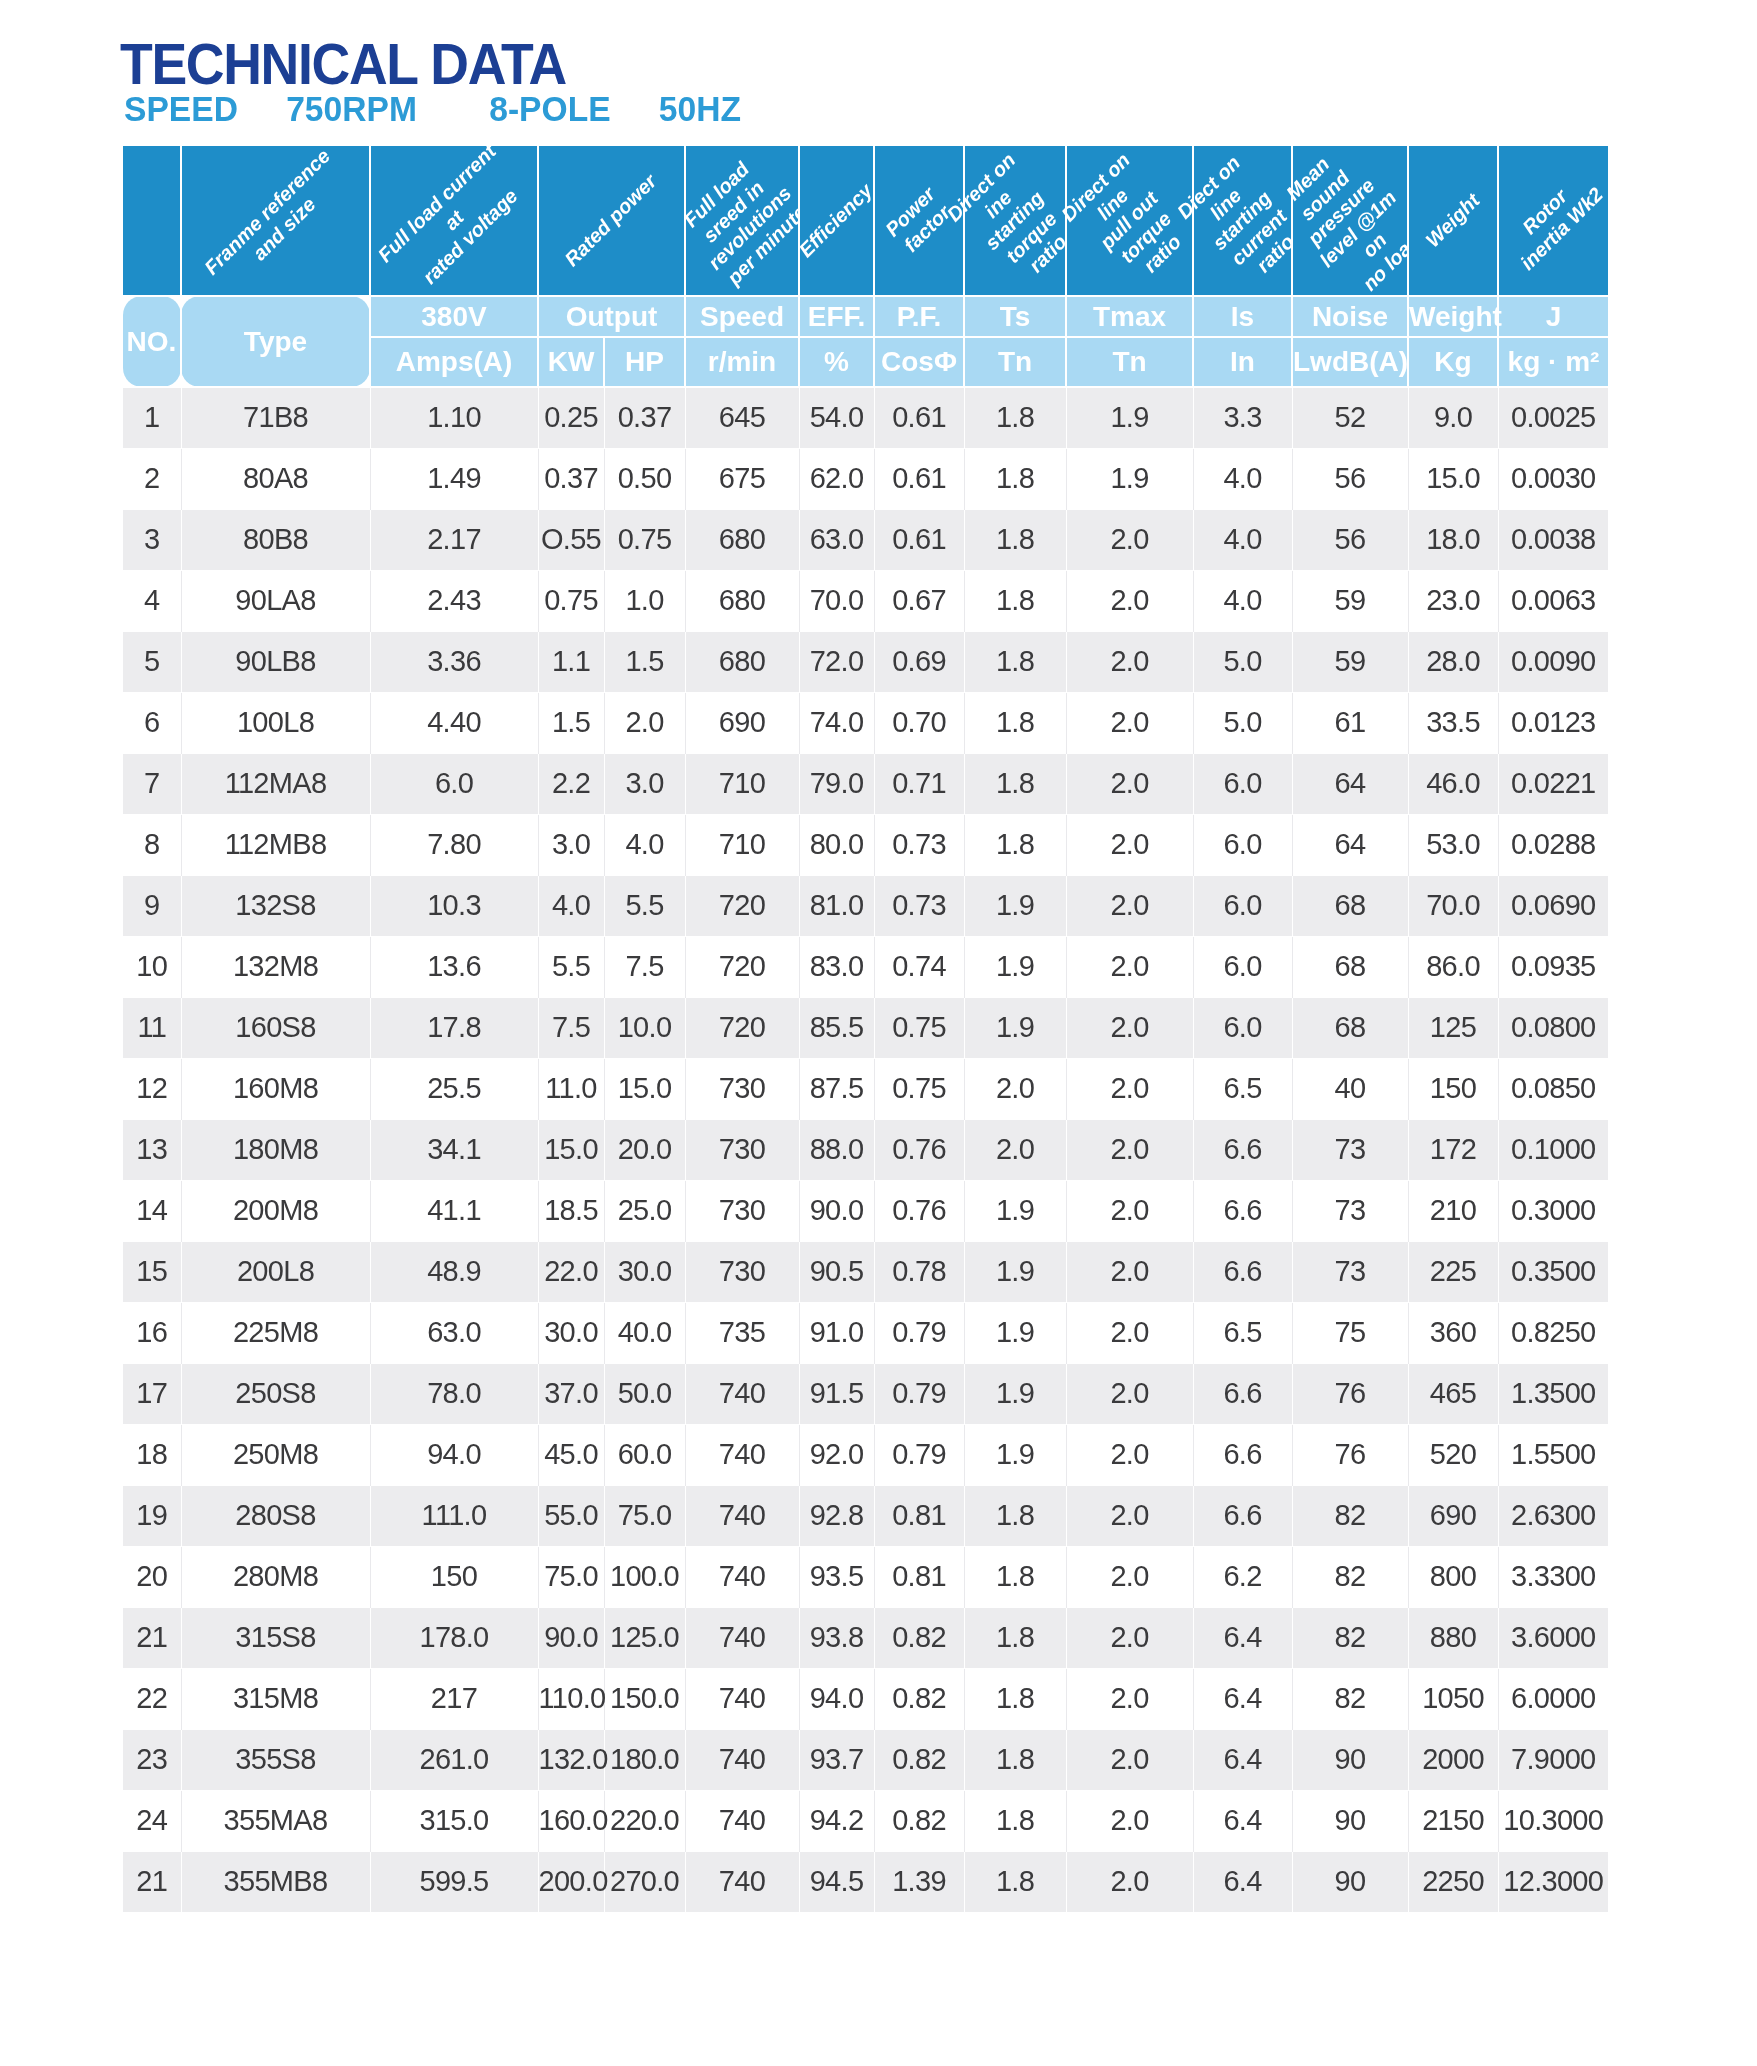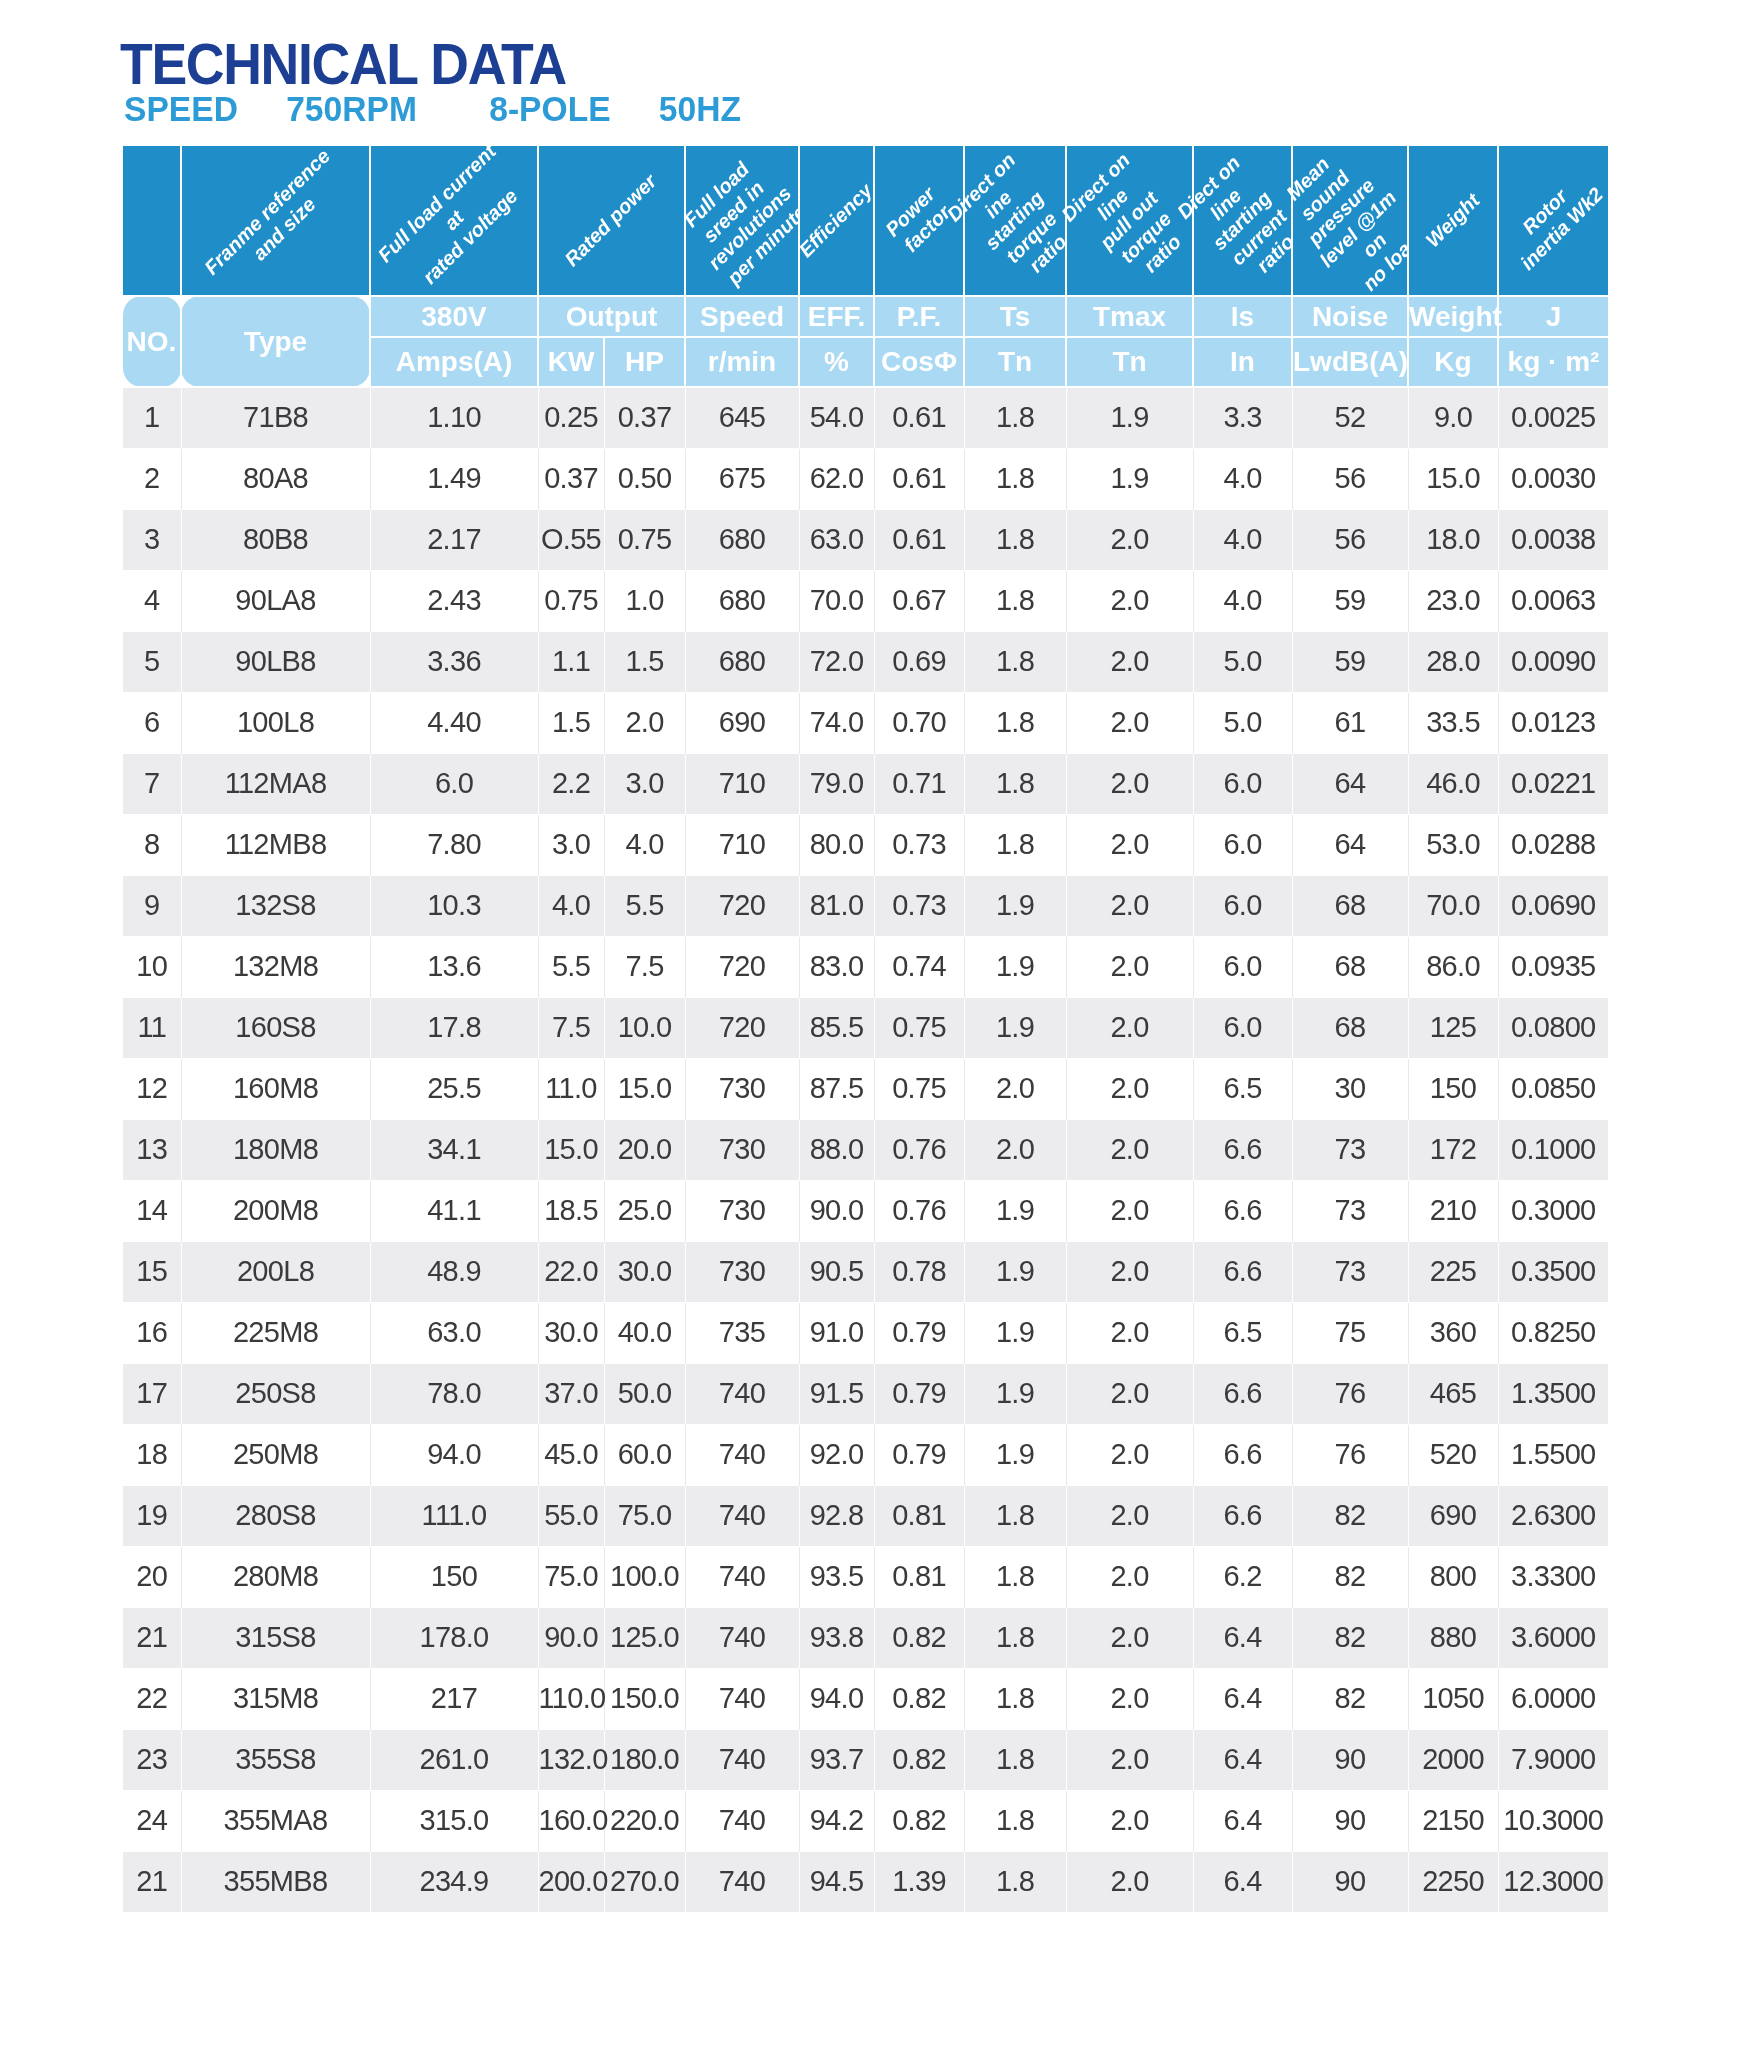--- a/index.html
+++ b/index.html
@@ -429,21 +429,21 @@
             <td>160M8</td>
             <td>25.5</td>
             <td>11.0</td>
             <td>15.0</td>
             <td>730</td>
             <td>87.5</td>
             <td>0.75</td>
             <td>2.0</td>
             <td>2.0</td>
             <td>6.5</td>
-            <td>30</td>
+            <td>40</td>
             <td>150</td>
             <td>0.0850</td>
           </tr>
           <tr class="odd">
             <td>13</td>
             <td>180M8</td>
             <td>34.1</td>
             <td>15.0</td>
             <td>20.0</td>
             <td>730</td>
@@ -628,21 +628,21 @@
             <td>1.8</td>
             <td>2.0</td>
             <td>6.4</td>
             <td>90</td>
             <td>2150</td>
             <td>10.3000</td>
           </tr>
           <tr class="odd">
             <td>21</td>
             <td>355MB8</td>
-            <td>234.9</td>
+            <td>599.5</td>
             <td>200.0</td>
             <td>270.0</td>
             <td>740</td>
             <td>94.5</td>
             <td>1.39</td>
             <td>1.8</td>
             <td>2.0</td>
             <td>6.4</td>
             <td>90</td>
             <td>2250</td>

